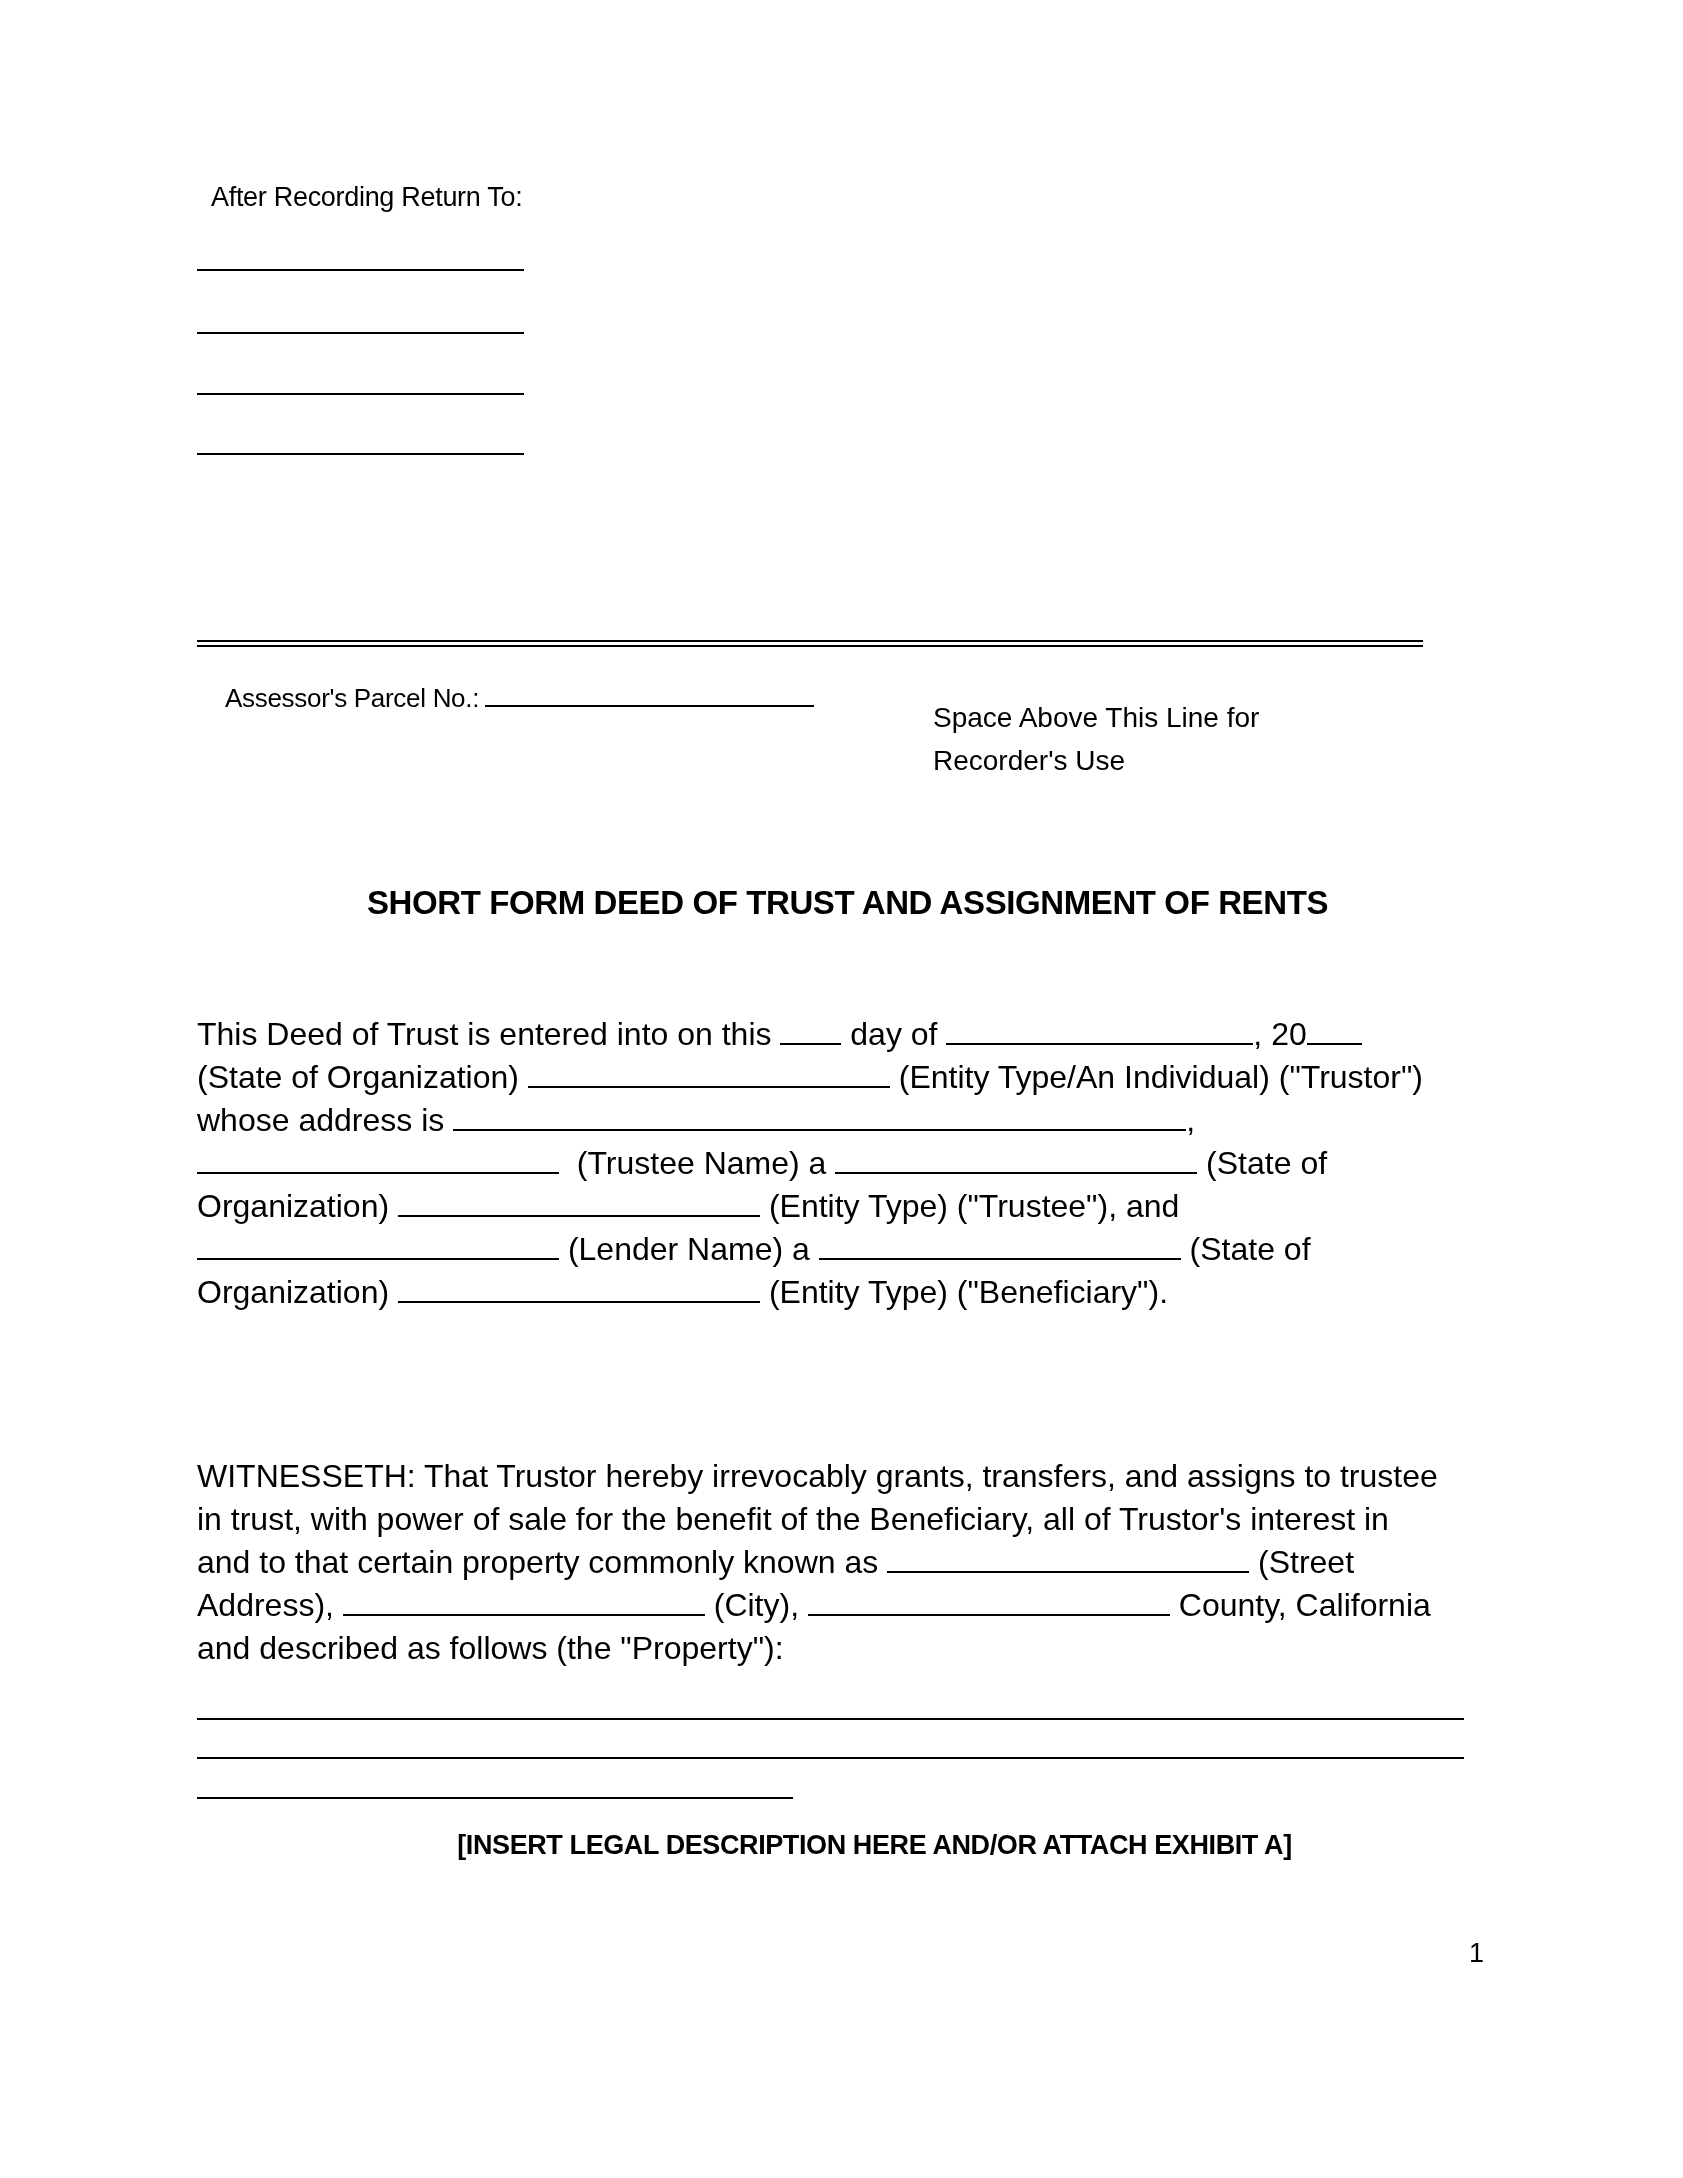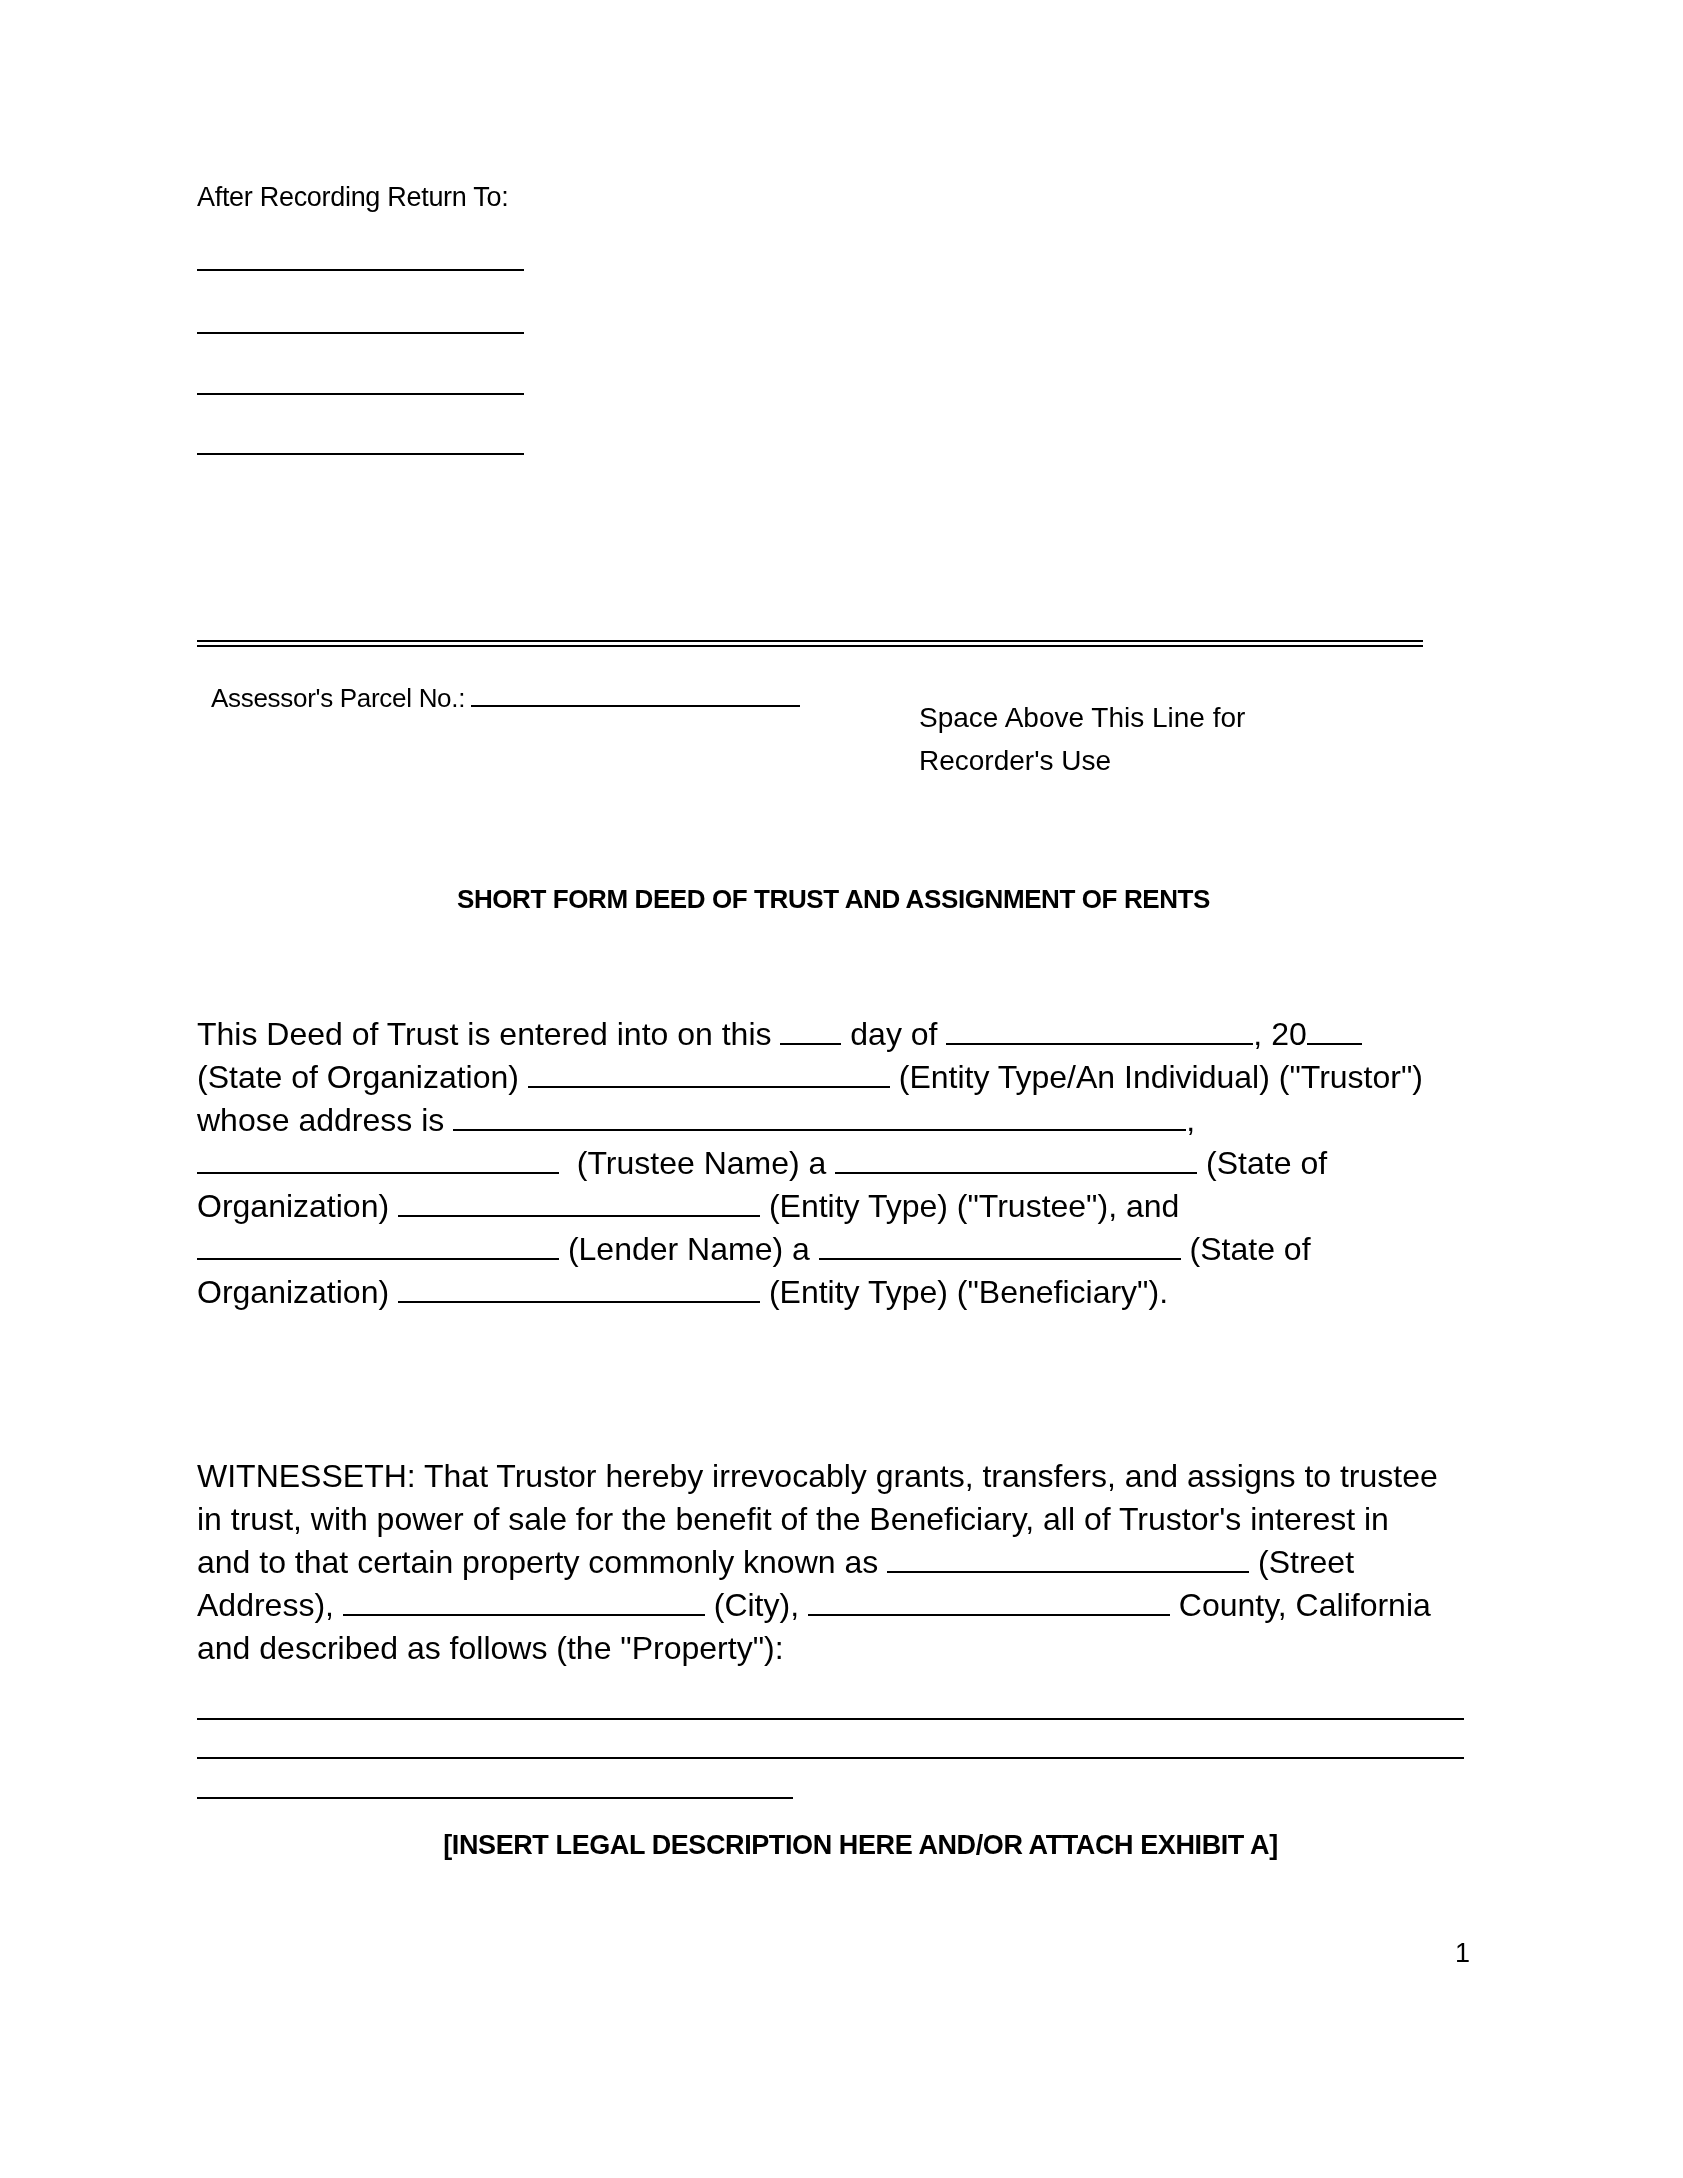--- a/index.html
+++ b/index.html
@@ -1,26 +1,26 @@
 <!DOCTYPE html>
 <html><head>
 <meta charset="utf-8">
 <style>
   html, body { margin:0; padding:0; background:#ffffff; }
   body { width:1683px; height:2178px; position:relative; overflow:hidden; color:#000; }
-  .abs { position:absolute; white-space:nowrap; }
+  .abs { position:absolute; white-space:nowrap;margin-left:14px; }
   .calibri { font-family: "Liberation Sans", sans-serif; }
   .arial { font-family: "Liberation Sans", sans-serif; }
   .return-label { left:197px; top:182px; font-size:27px; letter-spacing:-0.3px; }
   .return-line { position:absolute; left:197px; width:327px; height:0; border-top:2.5px solid #000; }
   .double-rule { position:absolute; left:197px; width:1226px; top:640px; height:3px; border-top:2.5px solid #000; border-bottom:2.5px solid #000; }
   .apn { left:211px; top:683px; font-size:26px; letter-spacing:-0.3px; }
   .apn-line { display:inline-block; width:329px; border-bottom:2.5px solid #000; height:22px; vertical-align:baseline; margin-left:6px; }
   .space-above { left:919px; top:696px; font-size:28px; line-height:43px; }
-  .title { left:0; width:1667px; text-align:center; top:884px; font-size:26px; font-weight:bold; letter-spacing:-0.4px; }
+  .title { left:0; width:1667px; text-align:center; top:884px; font-size:33px; font-weight:bold; letter-spacing:-0.4px; }
   .body-block { position:absolute; left:197px; font-size:32px; line-height:43px; white-space:nowrap;margin-top:12px; }
   .blank { display:inline-block; border-bottom:2.5px solid #000; height:26px; vertical-align:baseline; }
   .fill-line { position:absolute; left:197px; height:0; border-top:2.5px solid #000; }
   .insert { left:0; width:1667px; text-align:center; top:1830px; font-size:27px; font-weight:bold; letter-spacing:-0.4px;padding-left:27px; }
   .page-num { left:1455px; top:1938px; font-size:27px; }
 </style>
 </head>
 <body>
 
 <div class="abs calibri return-label">After Recording Return To:</div>

